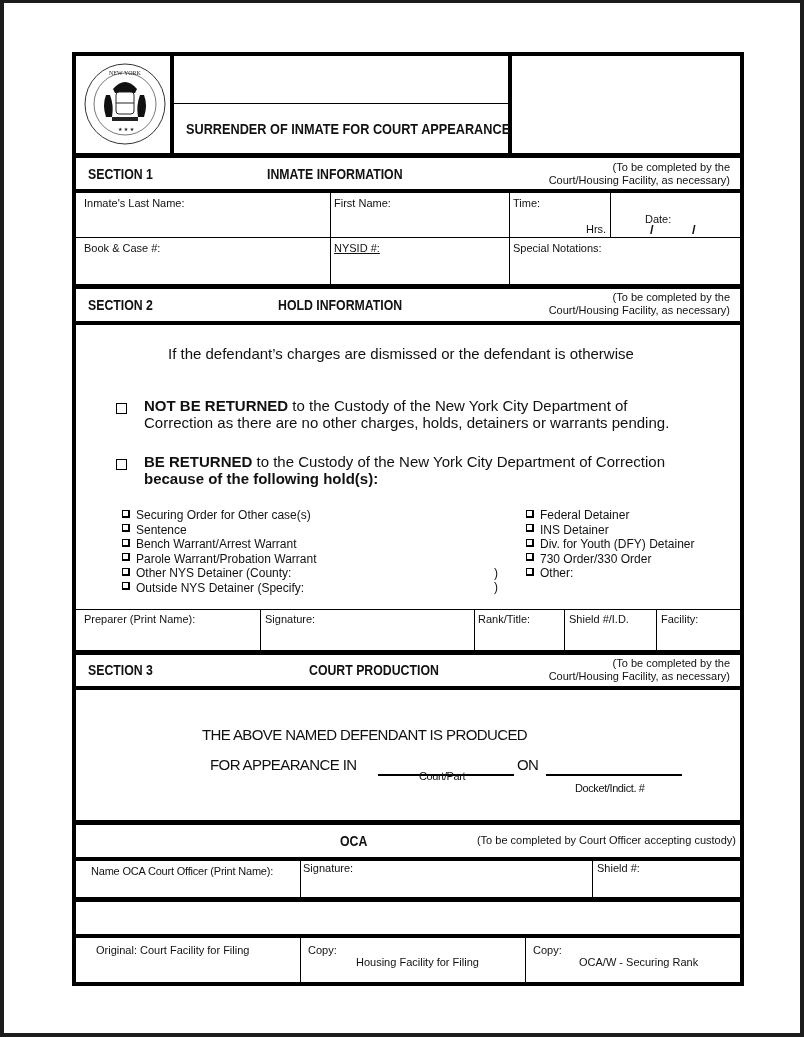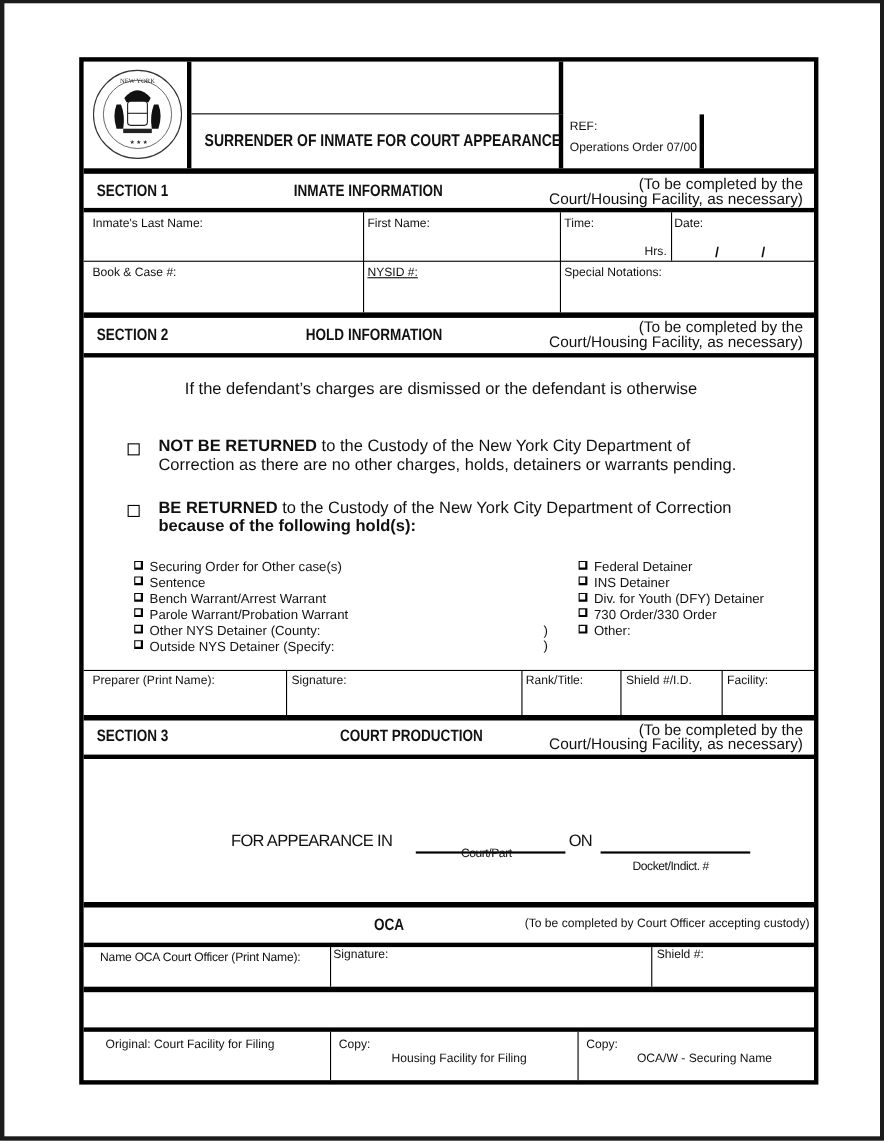--- a/index.html
+++ b/index.html
@@ -13,21 +13,21 @@
   .form {
     position: absolute; left: 68px; top: 49px; width: 672px; height: 934px;
     border: 4px solid #000; box-sizing: border-box; background: #fff;
   }
   .abs { position: absolute; box-sizing: border-box; }
   .hbar { position: absolute; left: 0; right: 0; background: #000; }
   .vline { position: absolute; background: #000; width: 1px; }
   .hline { position: absolute; background: #000; height: 1px; }
   .cond { font-family: "Liberation Sans", sans-serif; font-weight: bold; transform: scaleX(0.82); transform-origin: left center; white-space: nowrap; }
   .lbl { font-size: 11px; position: absolute; white-space: nowrap; }
-  .note { font-size: 14px; text-align: right; line-height: 13px; position: absolute; white-space: nowrap; }
+  .note { font-size: 11px; text-align: right; line-height: 13px; position: absolute; white-space: nowrap; }
   .sec-title { font-size: 15px; position: absolute; }
   .body-text { font-size: 15px; position: absolute; white-space: nowrap; line-height: 17px; }
   .cb { display: inline-block; width: 9px; height: 9px; border: 1px solid #000; box-sizing: border-box; vertical-align: middle; }
   .cb-lg { width: 11px; height: 11px; }
   .hold-item { font-size: 12px; line-height: 14.5px; white-space: nowrap; }
   .hold-item .cb { width: 8px; height: 8px; border-width: 1px 2px 2px 1px; margin-right: 6px; position: relative; top: -2px; }
 </style>
 </head>
 <body>
 
@@ -46,24 +46,20 @@
         <path d="M64 36 q4 10 0 22 h-6 q-2 -12 2 -22 z" fill="#111"></path>
         <rect x="32" y="58" width="26" height="4" fill="#222"></rect>
         <text x="45" y="16" font-size="6" text-anchor="middle" fill="#222" font-family="Liberation Serif, serif">NEW YORK</text>
         <text x="38" y="72" font-size="5" fill="#222">★ ★ ★</text>
       </svg>
     </div>
     <div class="abs" style="left:98px;top:0;width:338px;height:48px;border-bottom:1px solid #000;border-right:4px solid #000;"></div>
     <div class="abs" style="left:98px;top:48px;width:338px;height:49px;border-right:4px solid #000;">
       <div class="cond" style="position:absolute;left:12px;top:16px;font-size:15.5px;">SURRENDER OF INMATE FOR COURT APPEARANCE</div>
     </div>
-    <div class="abs" style="left:436px;top:48px;width:128px;height:49px;border-right:4px solid #000;">
-      <div class="lbl" style="left:6px;top:5px;">REF:</div>
-      <div class="lbl" style="left:6px;top:24px;">Operations Order 07/00</div>
-    </div>
     <div class="abs" style="left:564px;top:0;width:100px;height:97px;"></div>
   </div>
   <div class="hbar" style="top:97px;height:5px;"></div>
 
   <div class="abs" style="left:0;top:102px;width:664px;height:31px;">
     <div class="sec-title cond" style="left:12px;top:7px;">SECTION 1</div>
     <div class="sec-title cond" style="left:191px;top:7px;">INMATE INFORMATION</div>
     <div class="note" style="right:10px;top:3px;">
       <div>(To be completed by the</div>
       <div>Court/Housing Facility, as necessary)</div>
@@ -73,21 +69,21 @@
 
   <div class="abs" style="left:0;top:137px;width:664px;height:91px;">
     <div class="hline" style="left:0;right:0;top:44px;"></div>
     <div class="vline" style="left:254px;top:0;height:91px;"></div>
     <div class="vline" style="left:433px;top:0;height:91px;"></div>
     <div class="vline" style="left:534px;top:0;height:44px;"></div>
     <div class="lbl" style="left:8px;top:4px;">Inmate's Last Name:</div>
     <div class="lbl" style="left:258px;top:4px;">First Name:</div>
     <div class="lbl" style="left:437px;top:4px;">Time:</div>
     <div class="lbl" style="left:510px;top:30px;">Hrs.</div>
-    <div class="lbl" style="left:537px;top:4px;">Date:</div>
+    <div class="lbl" style="left:537px;top:20px;padding-left:32px;">Date:</div>
     <div class="lbl" style="left:574px;top:29px;font-weight:bold;font-size:13px;">/</div>
     <div class="lbl" style="left:616px;top:29px;font-weight:bold;font-size:13px;">/</div>
     <div class="lbl" style="left:8px;top:49px;">Book &amp; Case #:</div>
     <div class="lbl" style="left:258px;top:49px;text-decoration:underline;">NYSID #:</div>
     <div class="lbl" style="left:437px;top:49px;">Special Notations:</div>
   </div>
   <div class="hbar" style="top:228px;height:5px;"></div>
 
   <div class="abs" style="left:0;top:233px;width:664px;height:32px;">
     <div class="sec-title cond" style="left:12px;top:7px;">SECTION  2</div>
@@ -155,20 +151,21 @@
     <div class="sec-title cond" style="left:12px;top:6px;">SECTION  3</div>
     <div class="sec-title cond" style="left:233px;top:6px;">COURT PRODUCTION</div>
     <div class="note" style="right:10px;top:2px;">
       <div>(To be completed by the</div>
       <div>Court/Housing Facility, as necessary)</div>
     </div>
   </div>
   <div class="hbar" style="top:630px;height:4px;"></div>
 
   <div class="abs" style="left:0;top:634px;width:664px;height:130px;">
+    <div class="body-text" style="left:126px;top:36px;letter-spacing:-0.6px;">THE ABOVE NAMED DEFENDANT IS PRODUCED</div>
     <div class="body-text" style="left:134px;top:66px;letter-spacing:-0.6px;">FOR APPEARANCE IN</div>
     <div style="position:absolute;left:302px;top:82px;width:136px;border-bottom:2px solid #000;height:2px;"></div>
     <div class="body-text" style="left:441px;top:66px;letter-spacing:-0.6px;">ON</div>
     <div style="position:absolute;left:470px;top:82px;width:136px;border-bottom:2px solid #000;height:2px;"></div>
     <div class="lbl" style="left:343px;top:80px;letter-spacing:-0.4px;">Court/Part</div>
     <div class="lbl" style="left:499px;top:92px;letter-spacing:-0.4px;">Docket/Indict. #</div>
   </div>
   <div class="hbar" style="top:764px;height:5px;"></div>
 
   <div class="abs" style="left:0;top:769px;width:664px;height:32px;">
@@ -188,17 +185,17 @@
 
   <div class="hbar" style="top:878px;height:4px;"></div>
 
   <div class="abs" style="left:0;top:882px;width:664px;height:44px;">
     <div class="vline" style="left:224px;top:0;height:44px;"></div>
     <div class="vline" style="left:449px;top:0;height:44px;"></div>
     <div class="lbl" style="left:20px;top:6px;">Original: Court Facility for Filing</div>
     <div class="lbl" style="left:232px;top:6px;">Copy:</div>
     <div class="lbl" style="left:280px;top:18px;">Housing Facility for Filing</div>
     <div class="lbl" style="left:457px;top:6px;">Copy:</div>
-    <div class="lbl" style="left:503px;top:18px;">OCA/W - Securing Name</div>
+    <div class="lbl" style="left:503px;top:18px;">OCA/W - Securing Rank</div>
   </div>
 
  </div>
 </div>
 
 </body></html>

